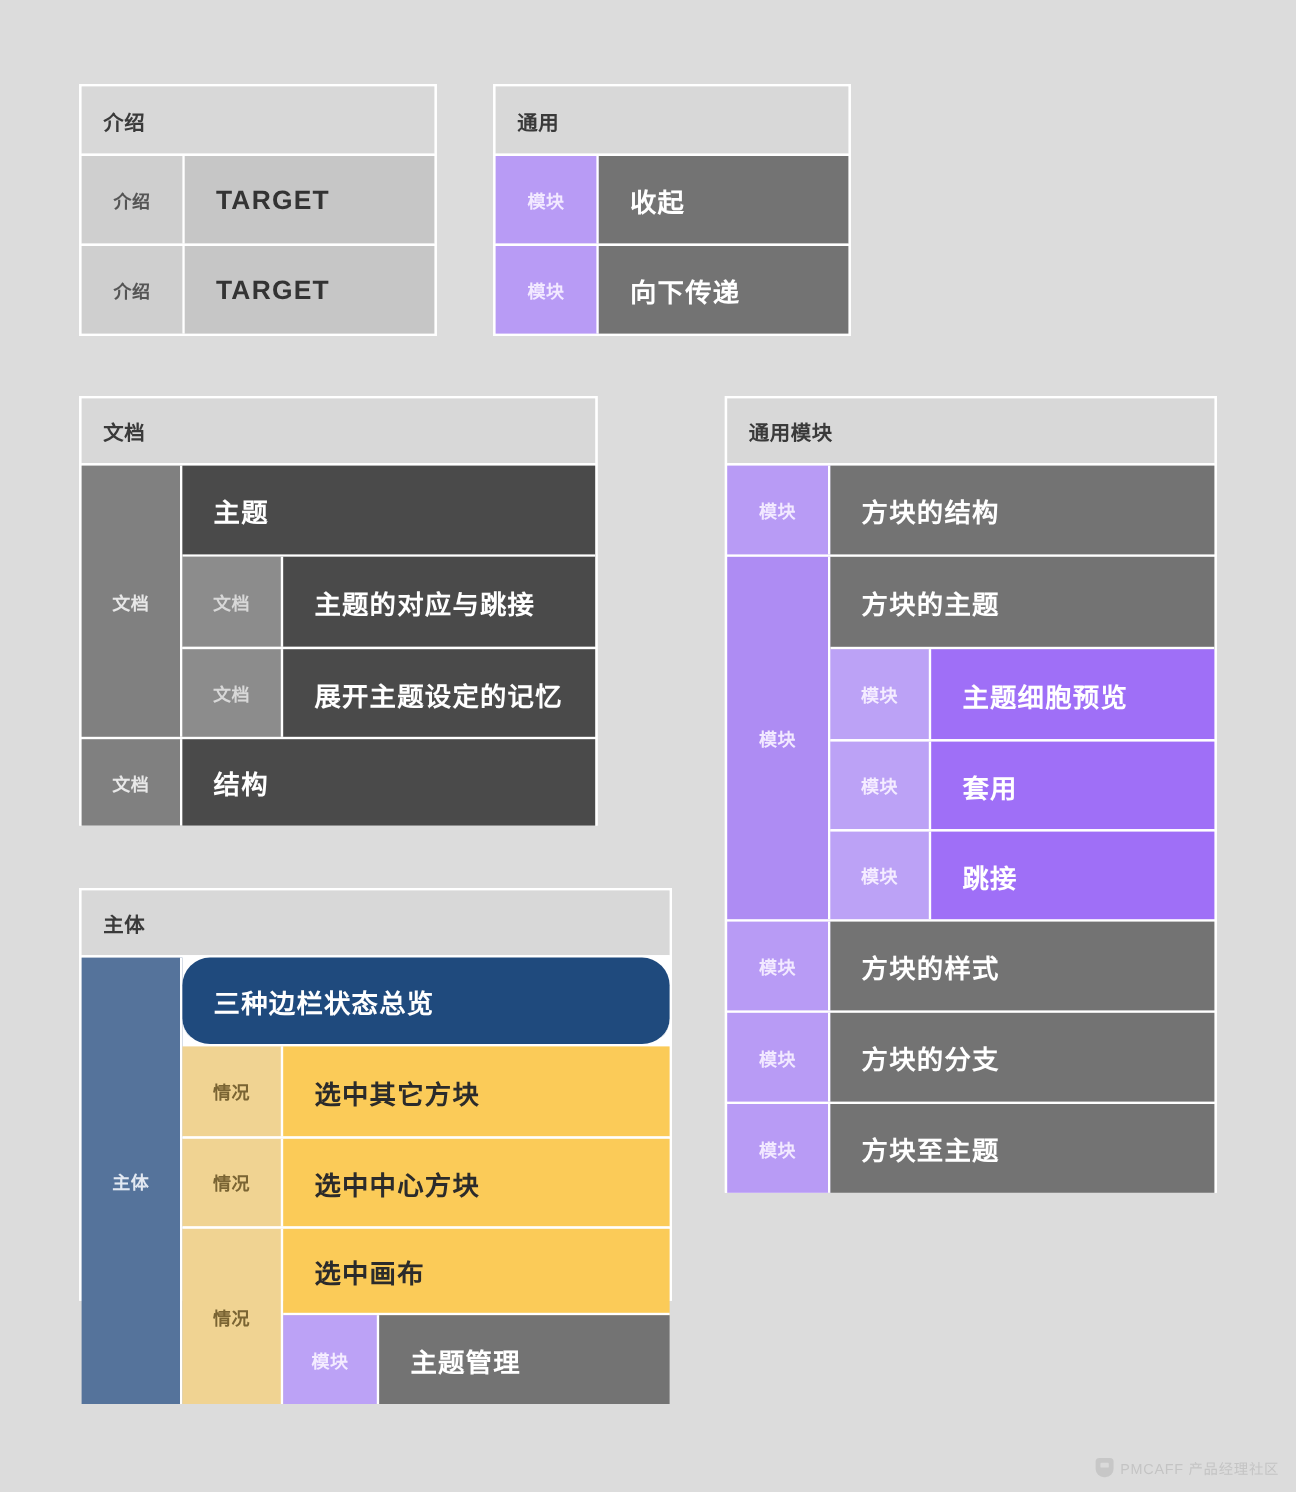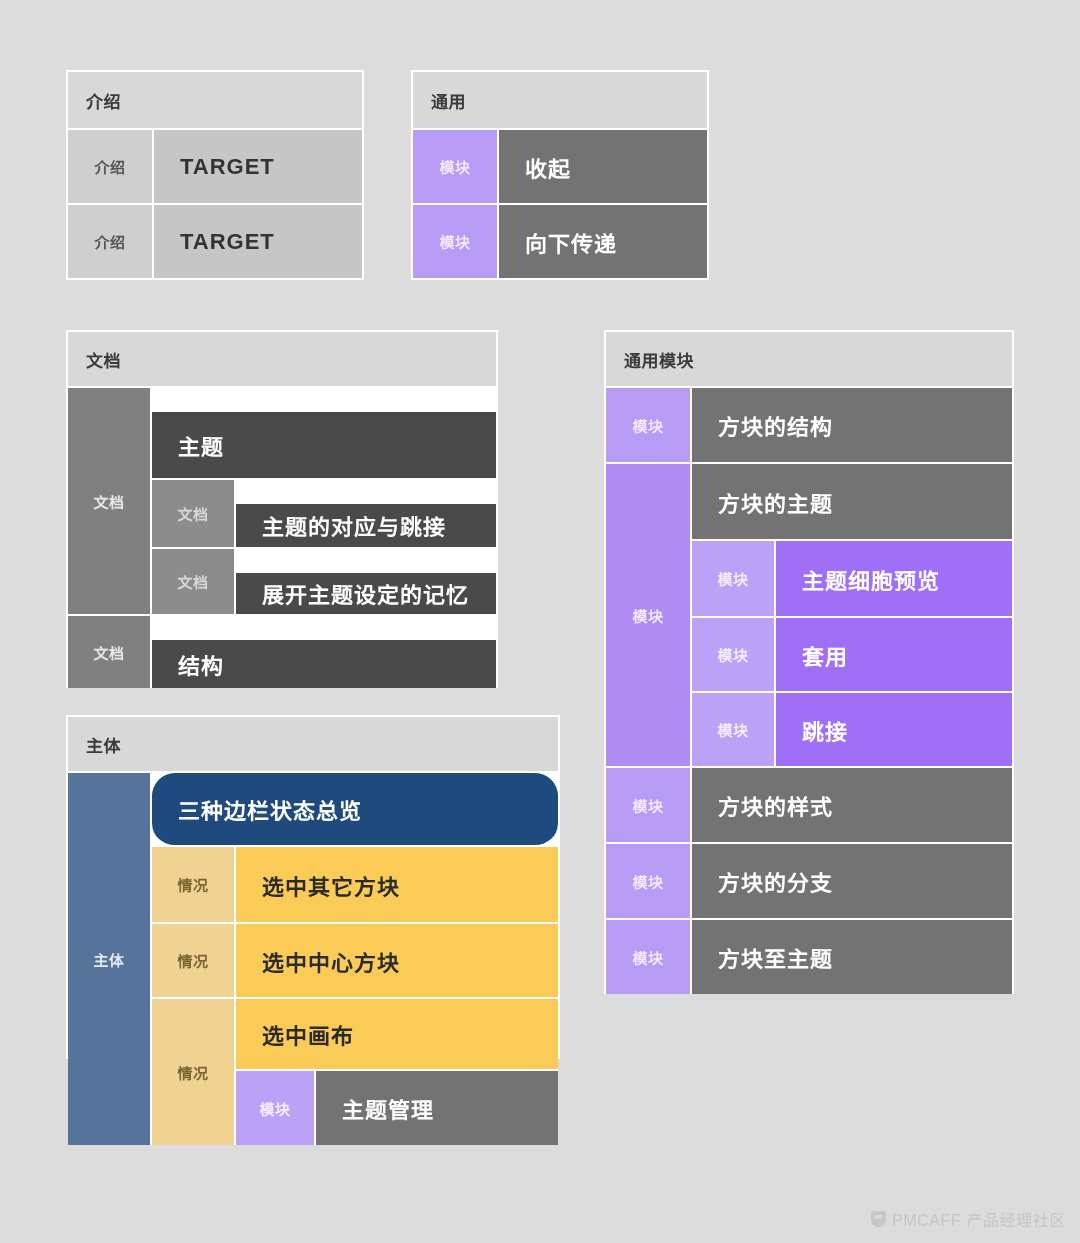--- a/index.html
+++ b/index.html
@@ -76,21 +76,21 @@
   }
 
   
   .sep-r { border-right: 2px solid #ffffff; }
   .sep-b { border-bottom: 2px solid #ffffff; }
   .sep-t { border-top: 2px solid #ffffff; }
 
   
   .c-gray-spine   { background: #808080; color: #e8e8e8; }
   .c-gray-sub     { background: #8c8c8c; color: #d8d8d8; }
-  .c-gray-leaf    { background: #4a4a4a; color: #ffffff; margin-top: 24px; }
+  .c-gray-leaf    { background: #4a4a4a; color: #ffffff; }
 
   .c-lgray-spine  { background: #cfcfcf; color: #555555; }
   .c-lgray-leaf   { background: #c6c6c6; color: #333333; }
 
   .c-pur-spine    { background: #b89bf5; color: #f2e9ff; }
   .c-pur-spine2   { background: #ae8cf3; color: #f2e9ff; }
   .c-pur-sub      { background: #bca2f6; color: #f4ecff; }
   .c-pur-leaf     { background: #737373; color: #ffffff; }
   .c-pur-leaf2    { background: #9f6ff7; color: #ffffff; }
 
@@ -119,21 +119,21 @@
   }
   .wm-shield::after {
     content: "";
     position: absolute;
     left: 4px; top: 4px;
     width: 7px; height: 4px;
     background: #d8d8d8;
     border-radius: 1px;
   }
   .wm-text {
-    font-size: 16px;
+    font-size: 12px;
     color: #8e8e8e;
     letter-spacing: .6px;
     white-space: nowrap;
   }
 </style>
 </head>
 <body>
 
 <div class="canvas">
 
@@ -182,21 +182,21 @@
         </div>
       </div>
     </div>
 
     <div class="row sep-t" style="height:74px;">
       <div class="spine c-gray-spine sep-r" style="width:84px;">文档</div>
       <div class="leaf c-gray-leaf">结构</div>
     </div>
   </div>
 
-  <div class="block" style="left:66px; top:715px; width:494px; height:344px;">
+  <div class="block" style="left:66px; top:740px; width:494px; height:344px;">
     <div class="blk-header" style="height:54px;">主体</div>
 
     <div class="row sep-t" style="height:374px;">
       <div class="spine c-steel-spine sep-r" style="width:84px;">主体</div>
       <div class="stack">
 
         <div class="leaf c-navy-leaf sep-b" style="height:74px;">三种边栏状态总览</div>
 
         <div class="row" style="height:75px;">
           <div class="spine c-lyel-spine sep-r" style="width:84px;">情况</div>

